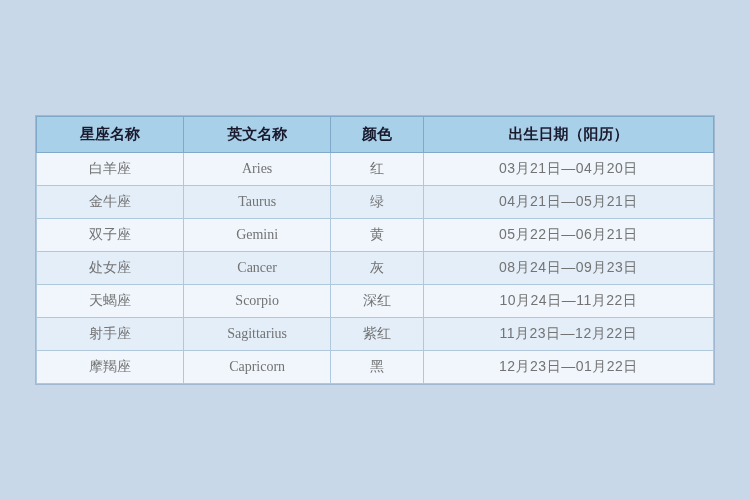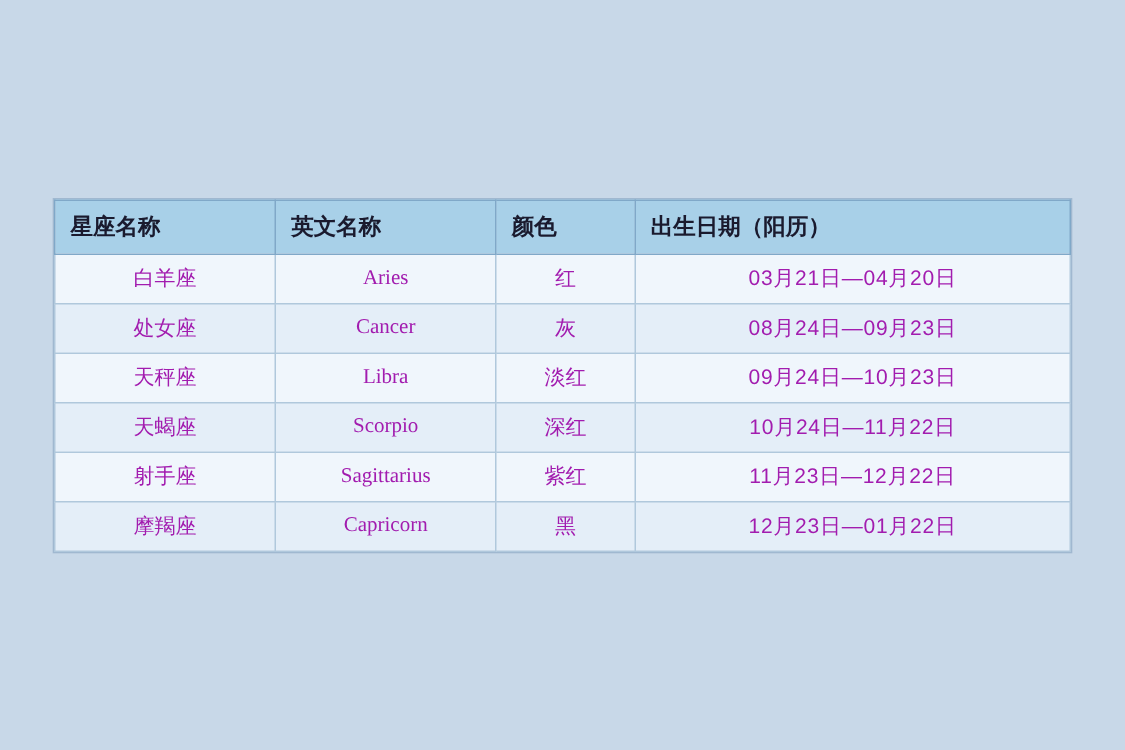--- a/index.html
+++ b/index.html
@@ -29,40 +29,40 @@
       border-collapse: collapse;
     }
 
     thead tr {
       background-color: #a8d0e8;
     }
 
     thead th {
       border: 1px solid #80a8c8;
       padding: 8px 10px;
-      text-align: left;
+      text-align: center;
       font-weight: bold;
       font-size: 15px;
       color: #1a1a2e;
     }
 
     tbody tr {
       background-color: #f0f6fc;
     }
 
     tbody tr:nth-child(even) {
       background-color: #e4eef8;
     }
 
     tbody td {
       border: 1px solid #b0c8dc;
       padding: 7px 10px;
       text-align: center;
       font-size: 14px;
-      color: #a21caf;
+      color: #737373;
       margin-left: 20px;
     }
 
     tbody td:nth-child(2) {
       font-family: Liberation Serif, serif;
     }
 
     tbody td:nth-child(4) {
       font-family: Arial, "SimSun", sans-serif;
       letter-spacing: 0.5px;
@@ -82,30 +82,36 @@
       </tr>
     </thead>
     <tbody id="table-body">
     <tr>
           <td>白羊座</td>
           <td>Aries</td>
           <td>红</td>
           <td>03月21日—04月20日</td>
         </tr>
         <tr>
+          <td>金牛座</td>
+          <td>Taurus</td>
+          <td>绿</td>
+          <td>04月21日—05月21日</td>
+        </tr>
+        <tr>
+          <td>双子座</td>
+          <td>Gemini</td>
+          <td>黄</td>
+          <td>05月22日—06月21日</td>
+        </tr>
+        <tr>
           <td>处女座</td>
           <td>Cancer</td>
           <td>灰</td>
           <td>08月24日—09月23日</td>
-        </tr>
-        <tr>
-          <td>天秤座</td>
-          <td>Libra</td>
-          <td>淡红</td>
-          <td>09月24日—10月23日</td>
         </tr>
         <tr>
           <td>天蝎座</td>
           <td>Scorpio</td>
           <td>深红</td>
           <td>10月24日—11月22日</td>
         </tr>
         <tr>
           <td>射手座</td>
           <td>Sagittarius</td>

